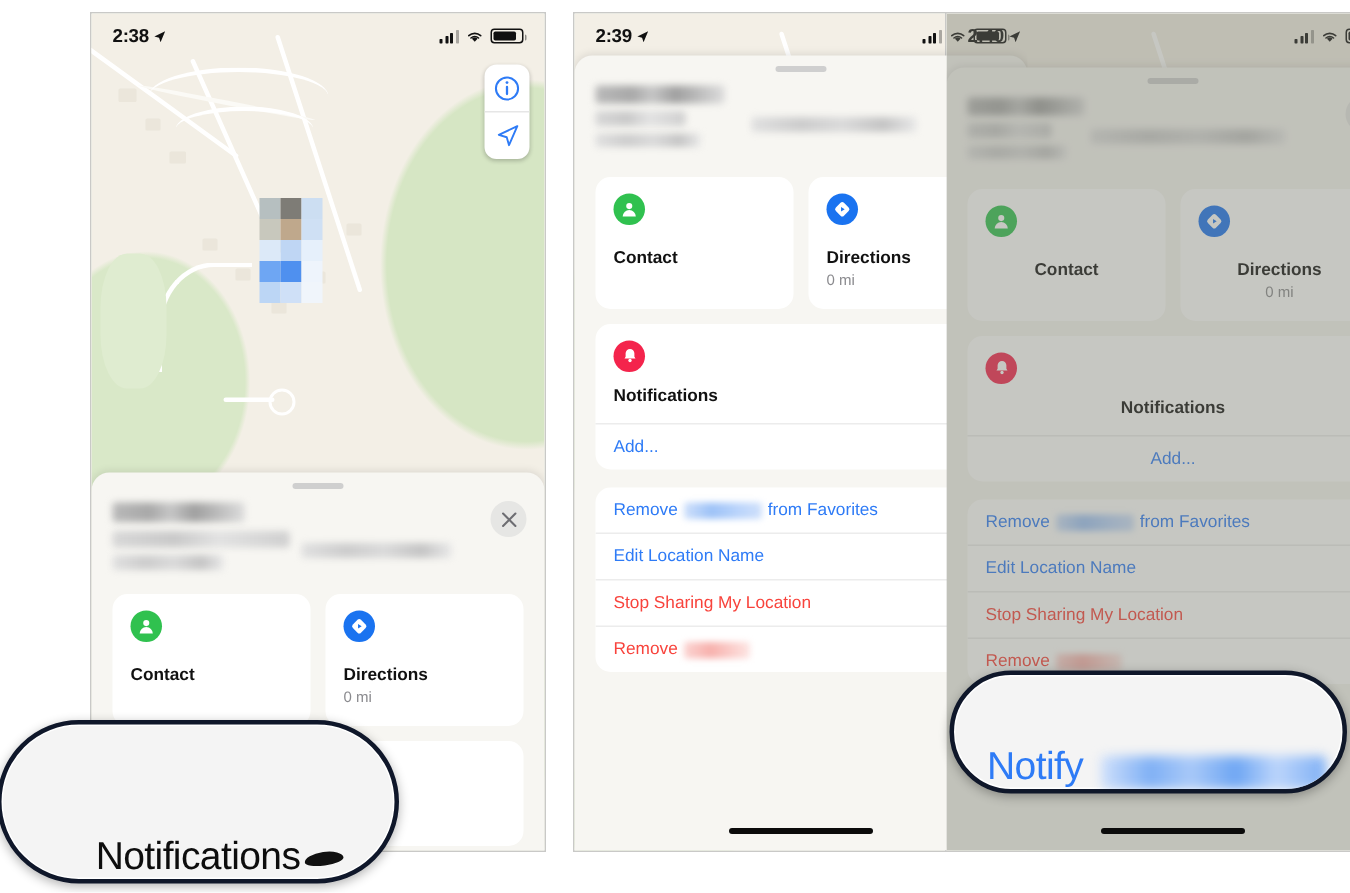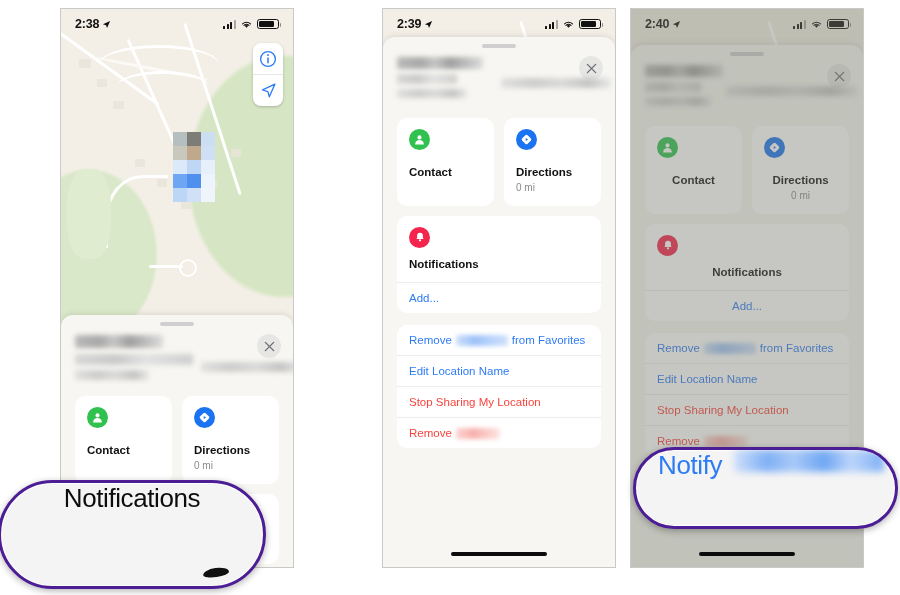--- a/index.html
+++ b/index.html
@@ -5,21 +5,21 @@
   html,body{margin:0;padding:0;}
   body{
     width:900px;height:595px;
     background:#ffffff;
     font-family:"Liberation Sans","DejaVu Sans",sans-serif;
     position:relative;overflow:hidden;
   }
 
   
   .phone{
-    position:absolute;top:8px;width:234px;height:560px;
+    position:absolute;top:8px;width:304px;height:560px;
     background:#fdfdfb;
     border:1px solid #c9c9c7;
     box-sizing:border-box;
     overflow:hidden;
   }
   #phone1{left:60px;}
   #phone2{left:342px;margin-left:40px;}
   #phone3{left:630px;text-align:center;}
 
   .screen{position:absolute;inset:0;overflow:hidden;}
@@ -134,24 +134,24 @@
     width:96px;height:4px;border-radius:2px;background:#0b0b0b;z-index:60;
   }
 
   
   .dim{position:absolute;inset:0;background:rgba(120,122,110,.42);z-index:50;pointer-events:none;}
 
   
   .magnifier{
     position:absolute;z-index:90;
     background:#f4f4f4;
-    border:3px solid #4c1d95;
+    border:3px solid #0f172a;
     border-radius:999px;
     box-shadow:0 2px 7px rgba(0,0,0,.30), inset 0 0 0 1px #ffffff;
-    display:flex;align-items:flex-start;
+    display:flex;align-items:flex-end;
     overflow:hidden;
   }
   .mag-label{
     font-size:26px;color:#0d0d0d;letter-spacing:-.4px;white-space:nowrap;
   }
   .mag-label.blue{color:#2e7bf6;}
   .mag-redact{
     display:inline-block;height:22px;width:150px;border-radius:3px;
     margin-left:12px;vertical-align:-3px;filter:blur(3.5px);
     background:linear-gradient(90deg,#cfe0fb 0%,#7fb0f5 22%,#a9c9f8 40%,#6ea6f3 60%,#bcd5fb 78%,#7fb0f5 100%);

